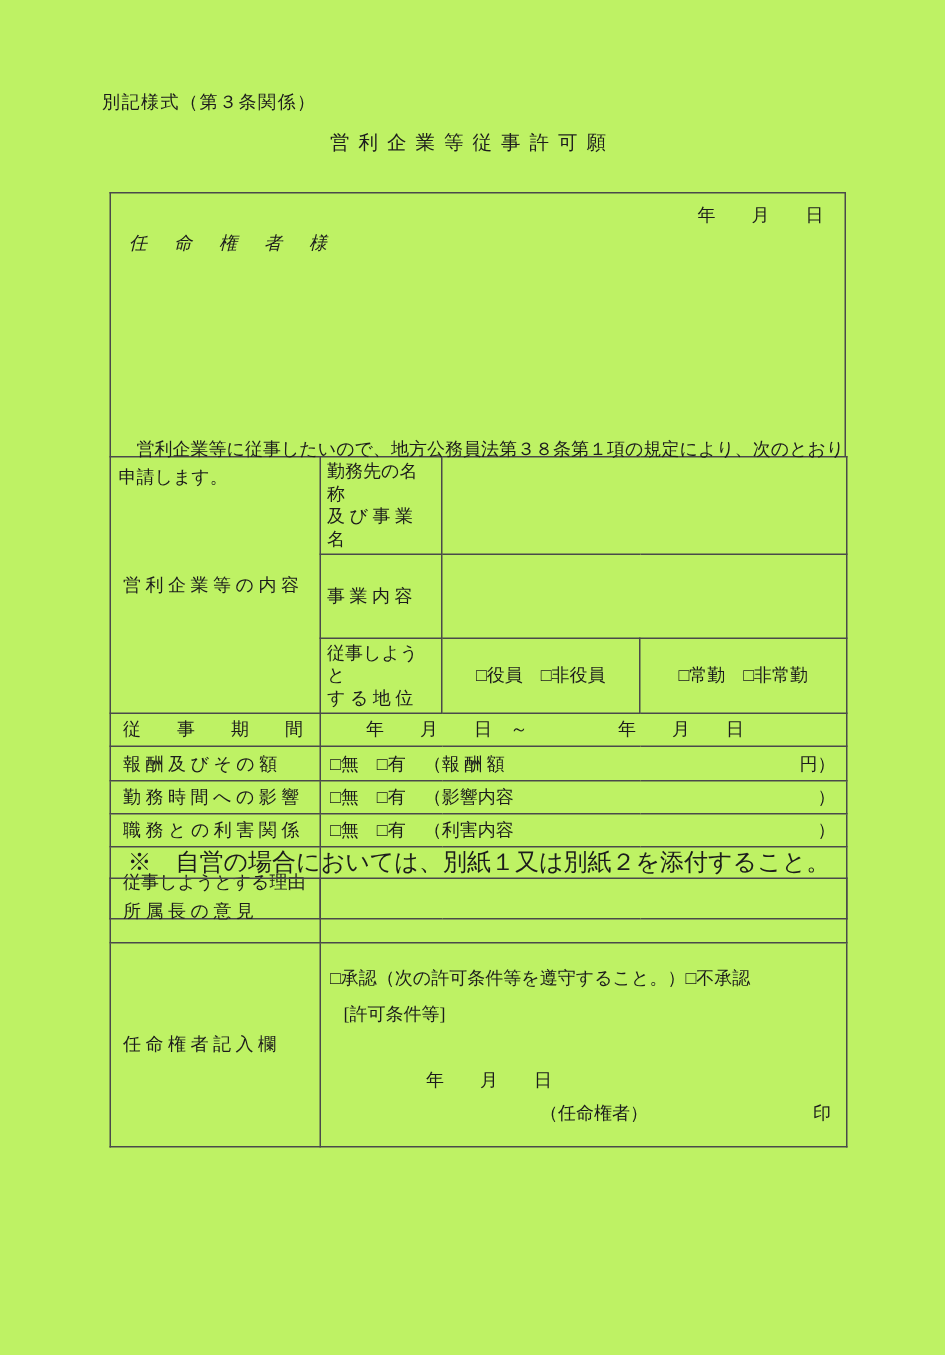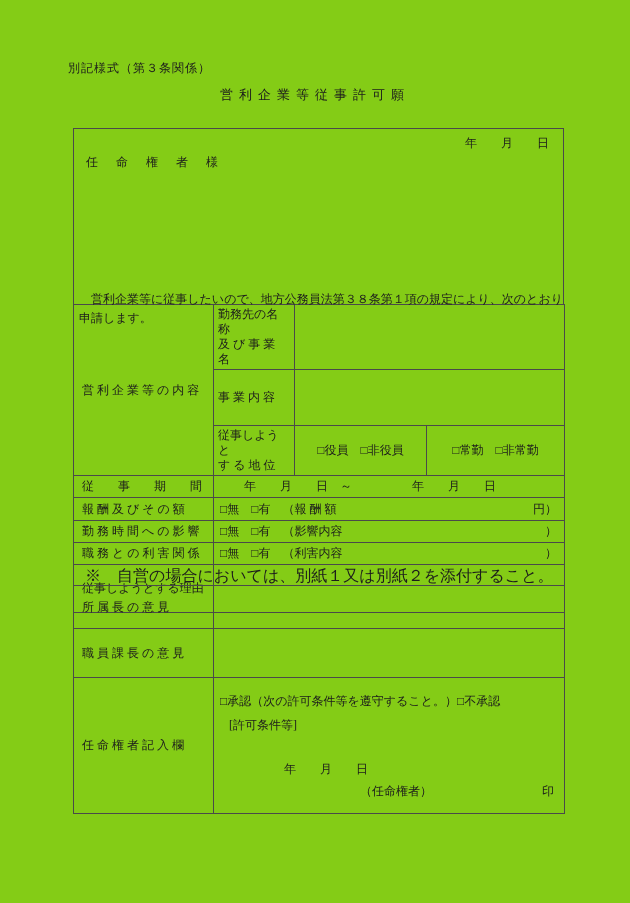--- a/index.html
+++ b/index.html
@@ -6,21 +6,21 @@
   html, body { background: #ffffff; }
   body {
     font-family: "Liberation Serif", "DejaVu Serif", serif;
     color: #1c1c1c;
     -webkit-font-smoothing: antialiased;
   }
   .page {
     position: relative;
     width: 630px;
     height: 903px;
-    background: #84cc16;
+    background: #bef264;
     overflow: hidden;
     font-size: 12px;
     line-height: 1.35;
   }
   .style-note {
     position: absolute;
     top: 60px; left: 68px;
     font-size: 12px;
     letter-spacing: 1px;
   }
@@ -48,20 +48,21 @@
   .date-line {
     position: absolute;
     top: 6px; right: 14px;
     font-size: 12px;
   }
   .addressee {
     position: absolute;
     top: 25px; left: 12px;
     font-size: 12px;
     letter-spacing: 18px;
+    font-style: italic;
   }
   .cred {
     position: absolute;
     top: 66px; left: 295px;
     font-size: 12px;
   }
   .cred div { height: 25px; }
   .statement {
     position: absolute;
     top: 137px; left: 5px;
@@ -191,24 +192,20 @@
   <div class="note">※　自営の場合においては、別紙１又は別紙２を添付すること。</div>
 
   <table class="grid t2">
     <colgroup>
       <col style="width:140px">
         <col style="width:351px">
     </colgroup>
     <tbody>
         <tr style="height:43px">
       <td class="lbl">所 属 長 の 意 見</td>
-      <td></td>
-    </tr>
-    <tr style="height:49px">
-      <td class="lbl">職 員 課 長 の 意 見</td>
       <td></td>
     </tr>
     <tr style="height:136px">
       <td class="lbl">任 命 権 者 記 入 欄</td>
       <td>
         <div class="authority-cell">
           <div class="approval">□承認（次の許可条件等を遵守すること。）□不承認</div>
           <div class="conditions">[許可条件等]</div>
           <div class="adate">年　　月　　日</div>
           <div class="signer">（任命権者）</div>

